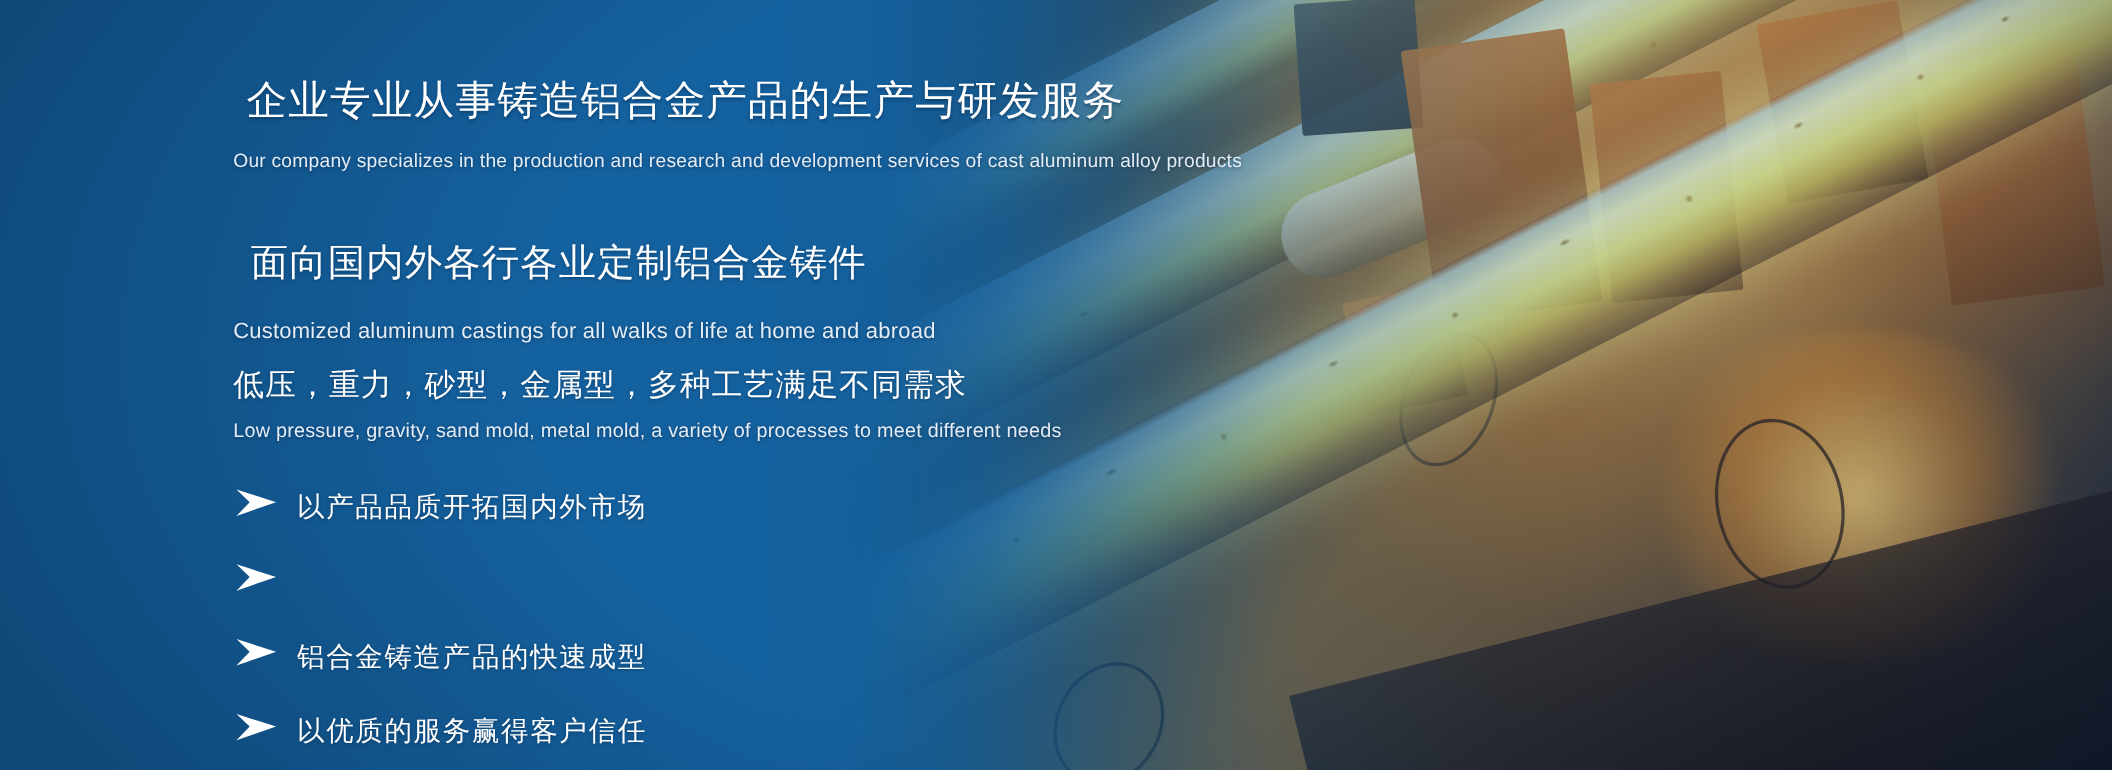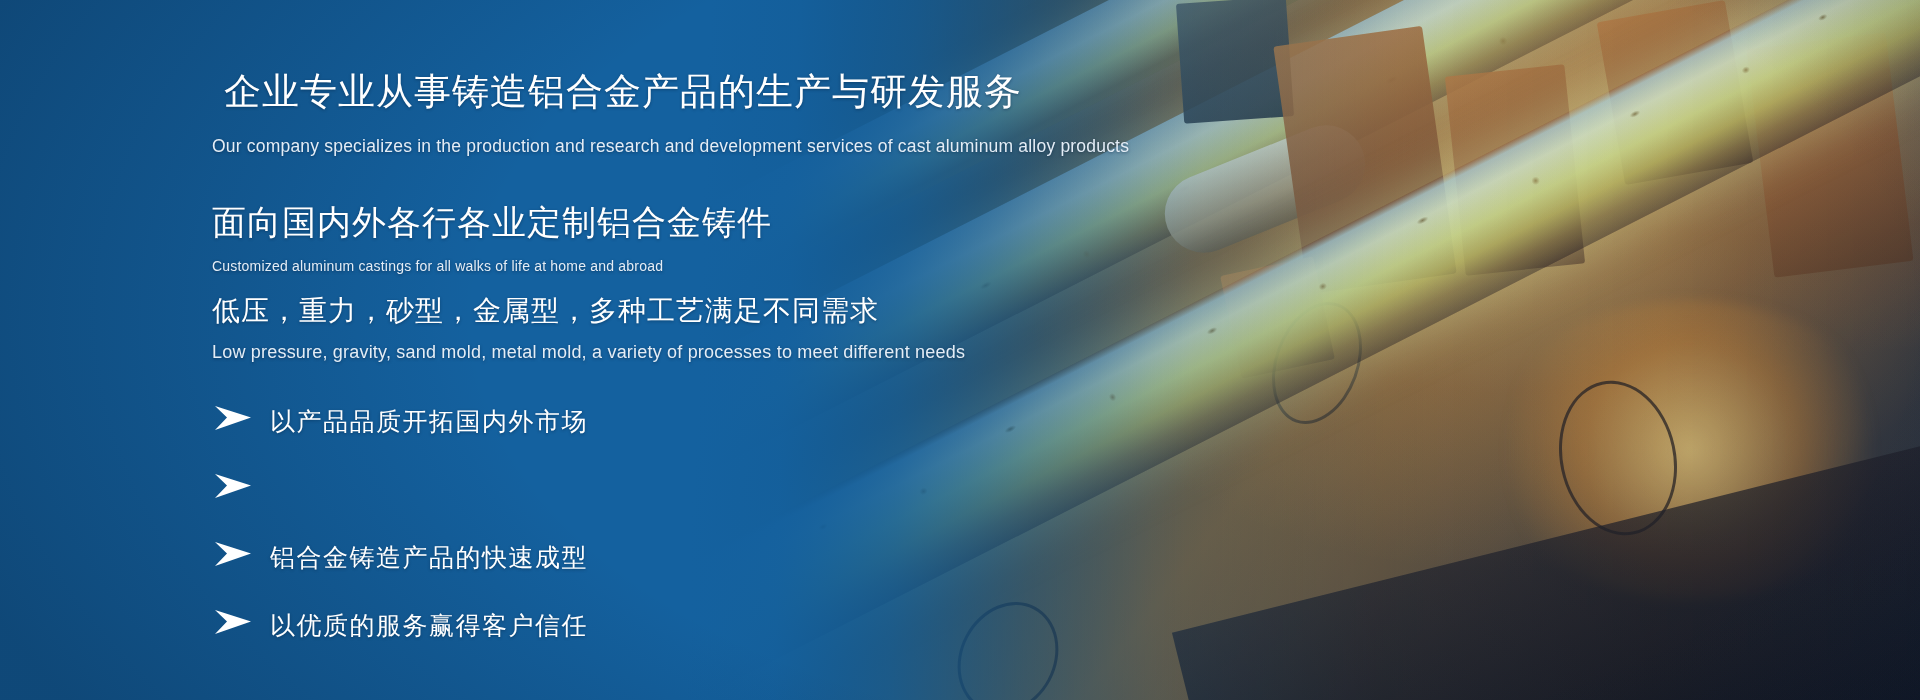--- a/index.html
+++ b/index.html
@@ -200,27 +200,27 @@
     letter-spacing: 0.2px;
     margin: 0;
     padding-top: 9px;
     text-shadow: 0 1px 3px rgba(0,30,60,0.5);
   }
   .h2 {
     color: #ffffff;
     font-size: 34px;
     font-weight: 400;
     letter-spacing: 1px;
-    margin: 0;
+    margin: 16px;
     padding-top: 43px;
     text-shadow: 0 1px 3px rgba(0,30,60,0.45);
   }
   .sub2 {
     color: #e4edf6;
-    font-size: 14px;
+    font-size: 20px;
     margin: 0;
     padding-top: 12px;
     letter-spacing: 0.2px;
     text-shadow: 0 1px 3px rgba(0,30,60,0.5);
   }
   .h3 {
     color: #ffffff;
     font-size: 28px;
     font-weight: 400;
     letter-spacing: 1px;

